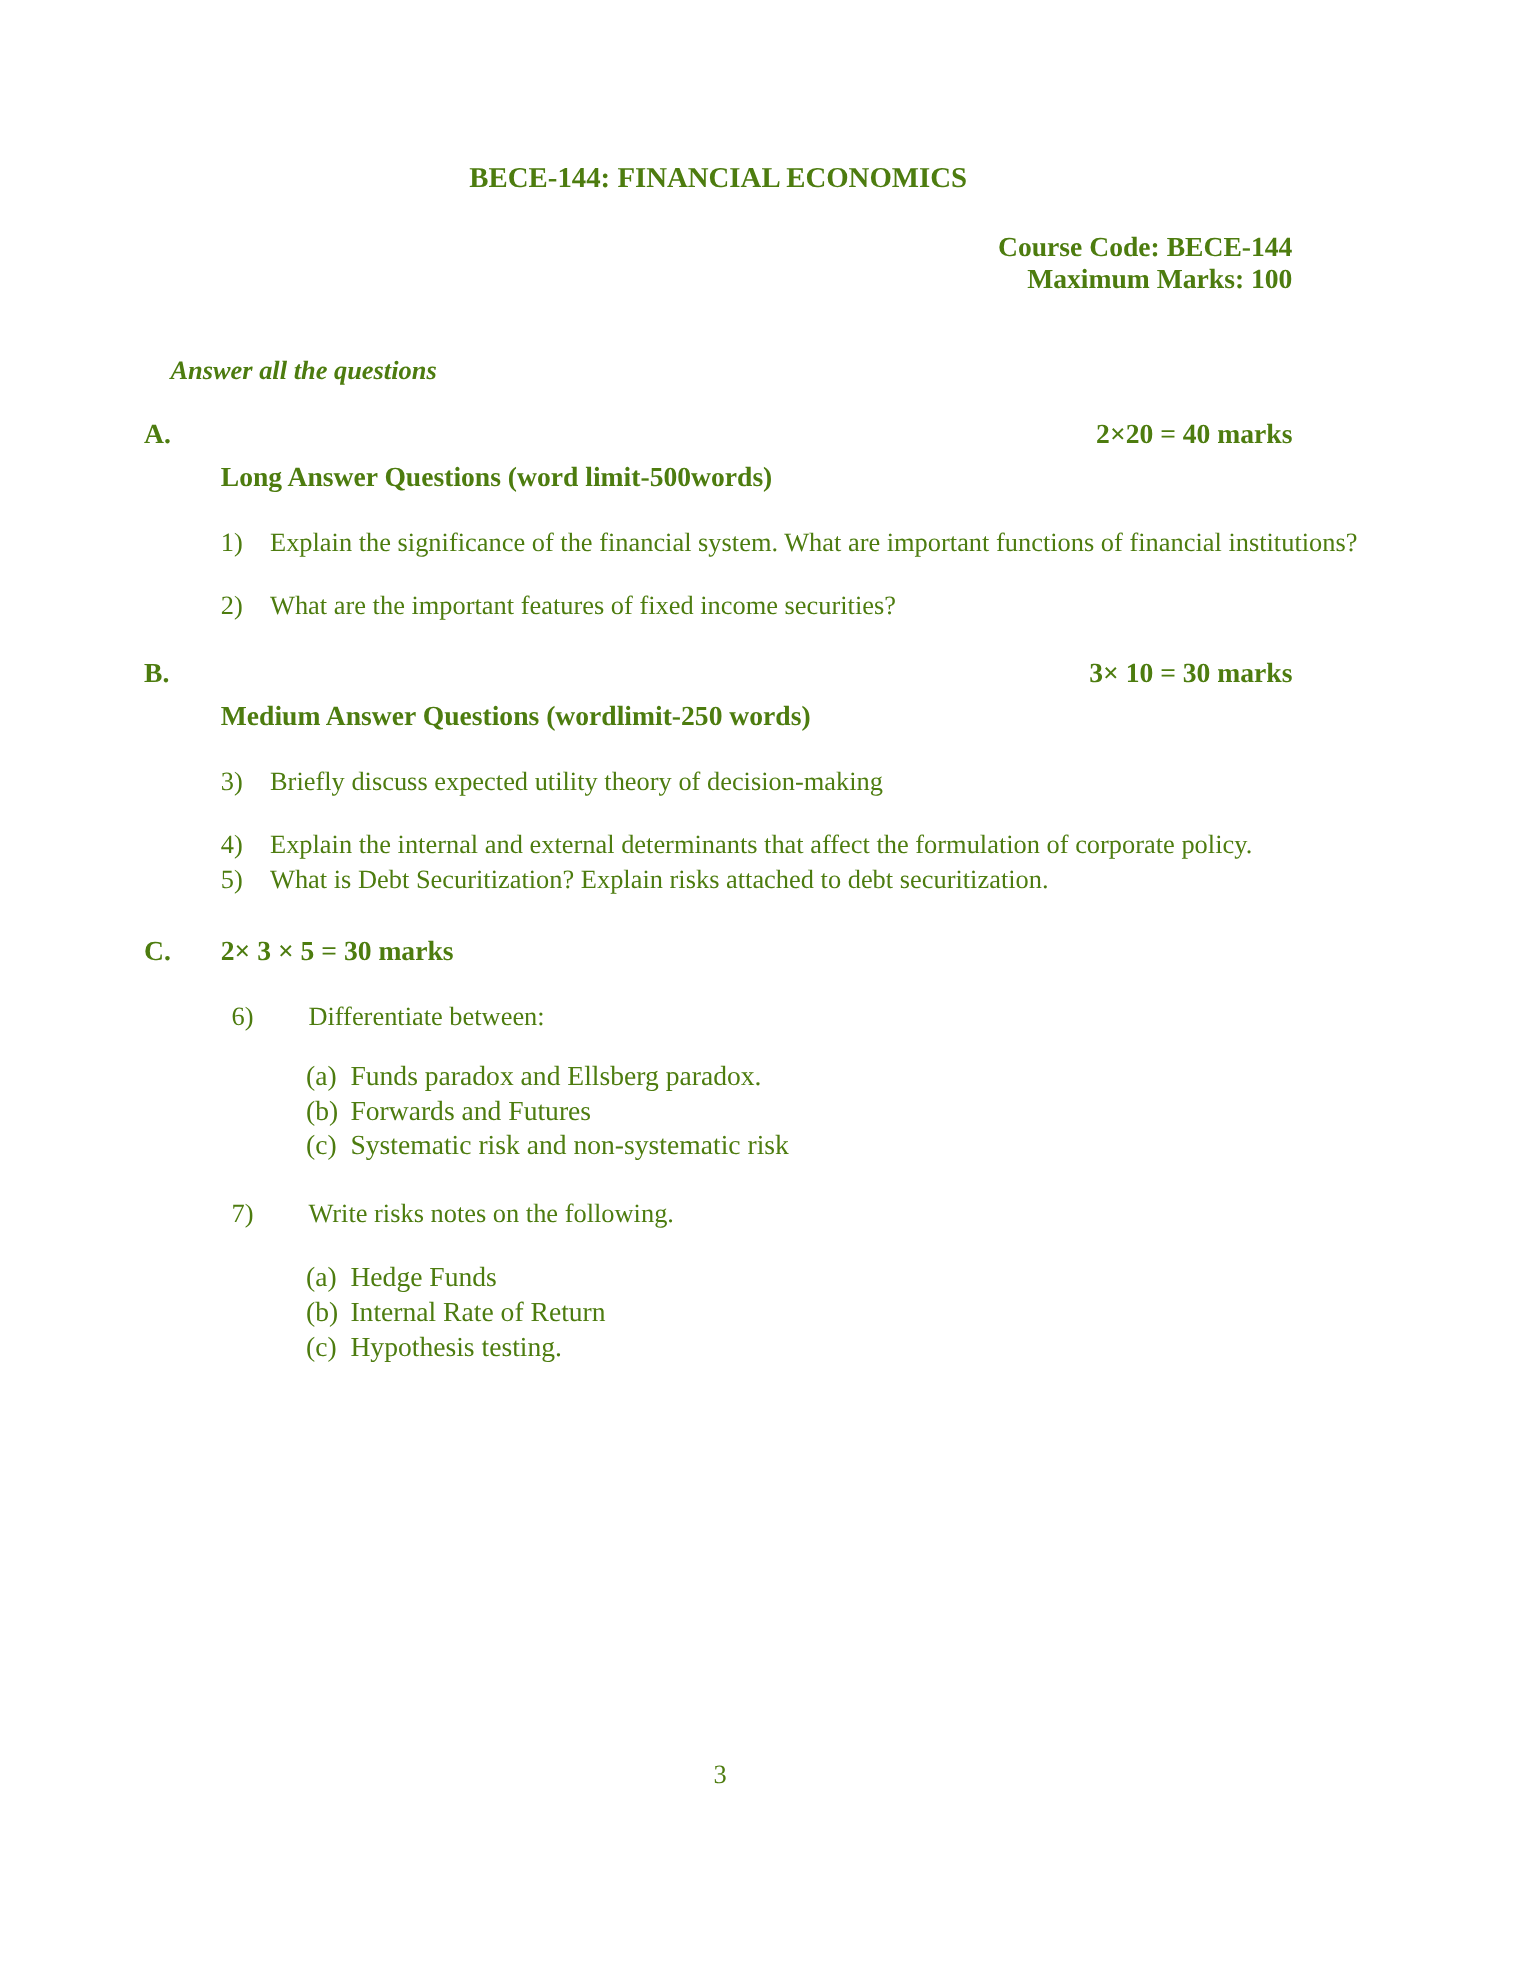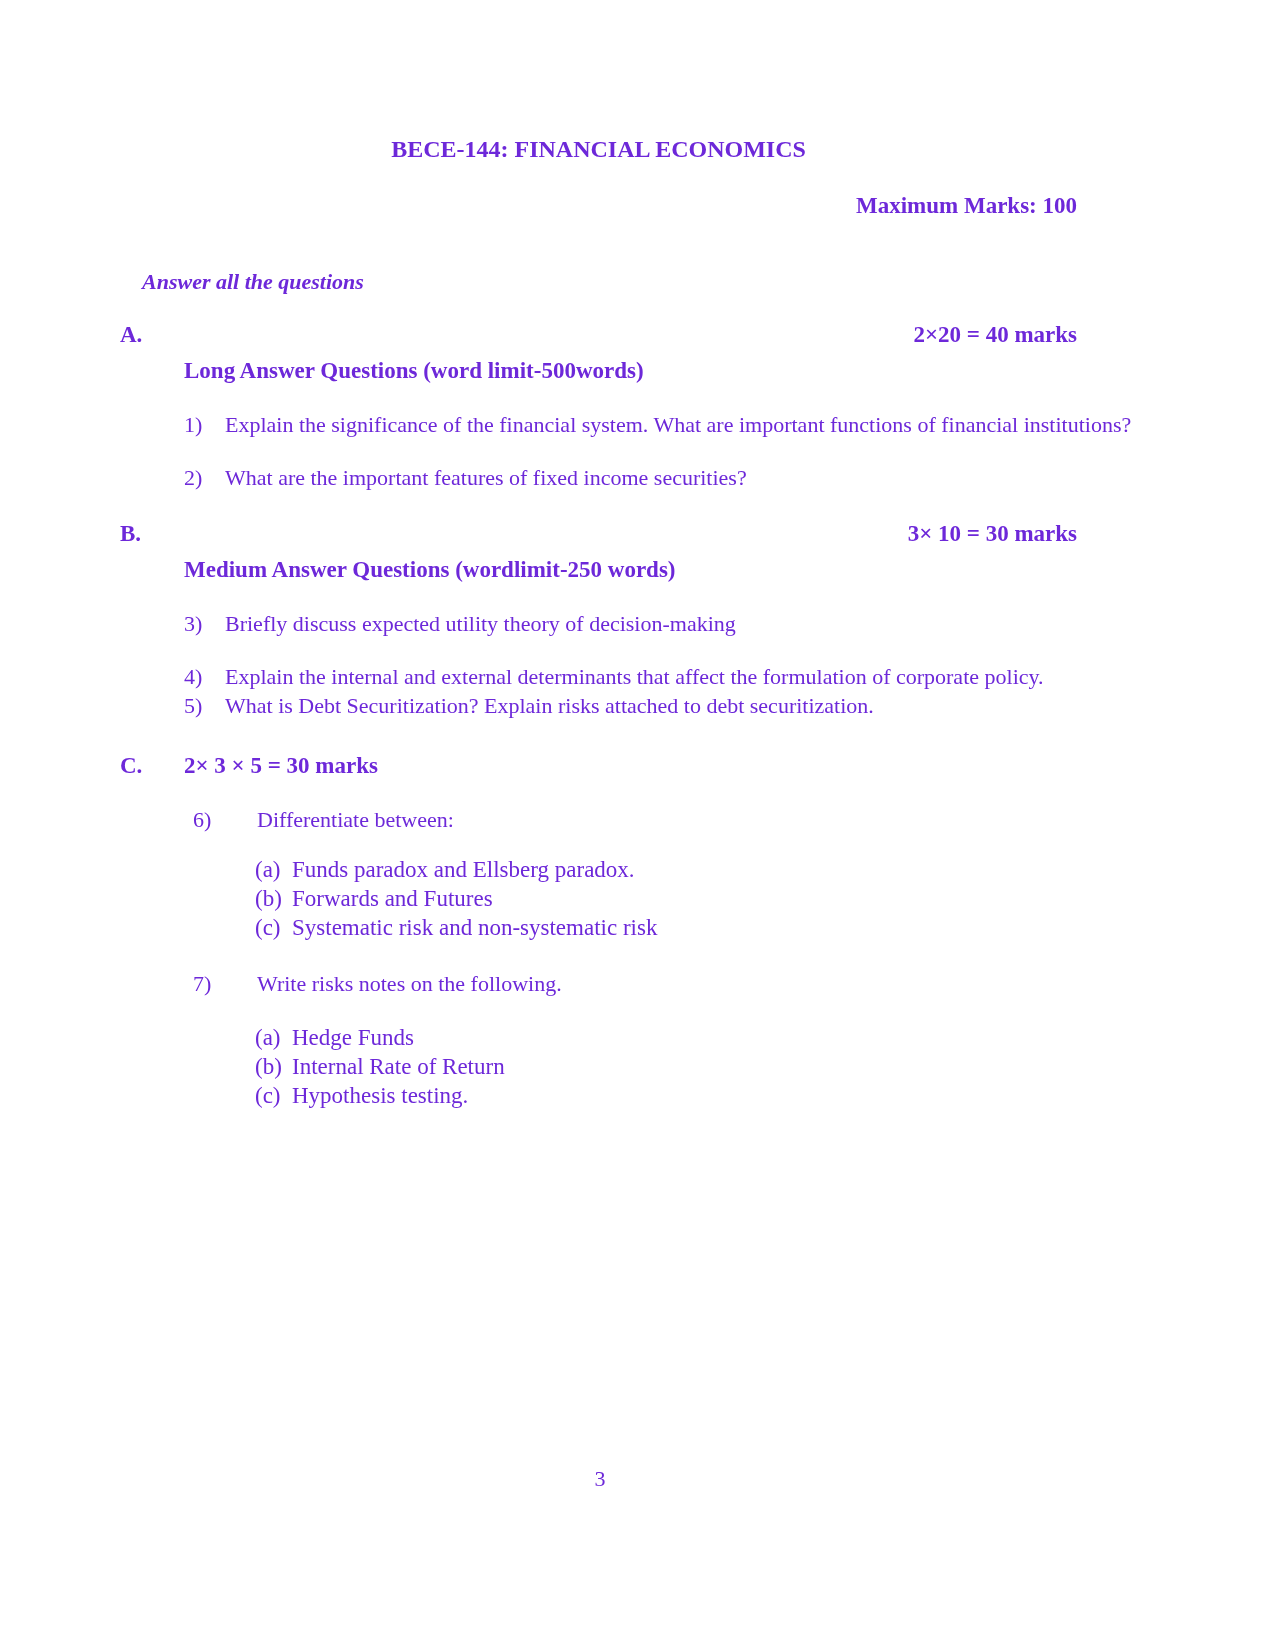--- a/index.html
+++ b/index.html
@@ -5,21 +5,21 @@
   html, body {
     margin: 0;
     padding: 0;
     background: #ffffff;
   }
   .page {
     position: relative;
     width: 1275px;
     height: 1650px;
     background: #ffffff;
-    color: #6d28d9;
+    color: #4d7c0f;
     font-family: "Liberation Serif", "DejaVu Serif", serif;
     font-size: 22px;
     line-height: 28px;
     padding: 135px 110px 0 120px;
     box-sizing: border-box;
     overflow: hidden;
   }
   .title {
     text-align: center;
     font-weight: bold;
@@ -117,20 +117,21 @@
   }
 </style>
 </head>
 <body>
 
 <div class="page">
 
   <div class="title">BECE-144: FINANCIAL ECONOMICS</div>
 
   <div class="header-block">
+    <div class="header-line">Course Code: BECE-144</div>
     <div class="header-line">Maximum Marks: 100</div>
   </div>
 
   <div class="instruction">Answer all the questions</div>
 
   <div class="section-head">
     <span class="sec-letter">A.</span>
     <span class="sec-title">Long Answer Questions (word limit-500words)</span>
     <span class="sec-marks">2×20 = 40 marks</span>
   </div>

